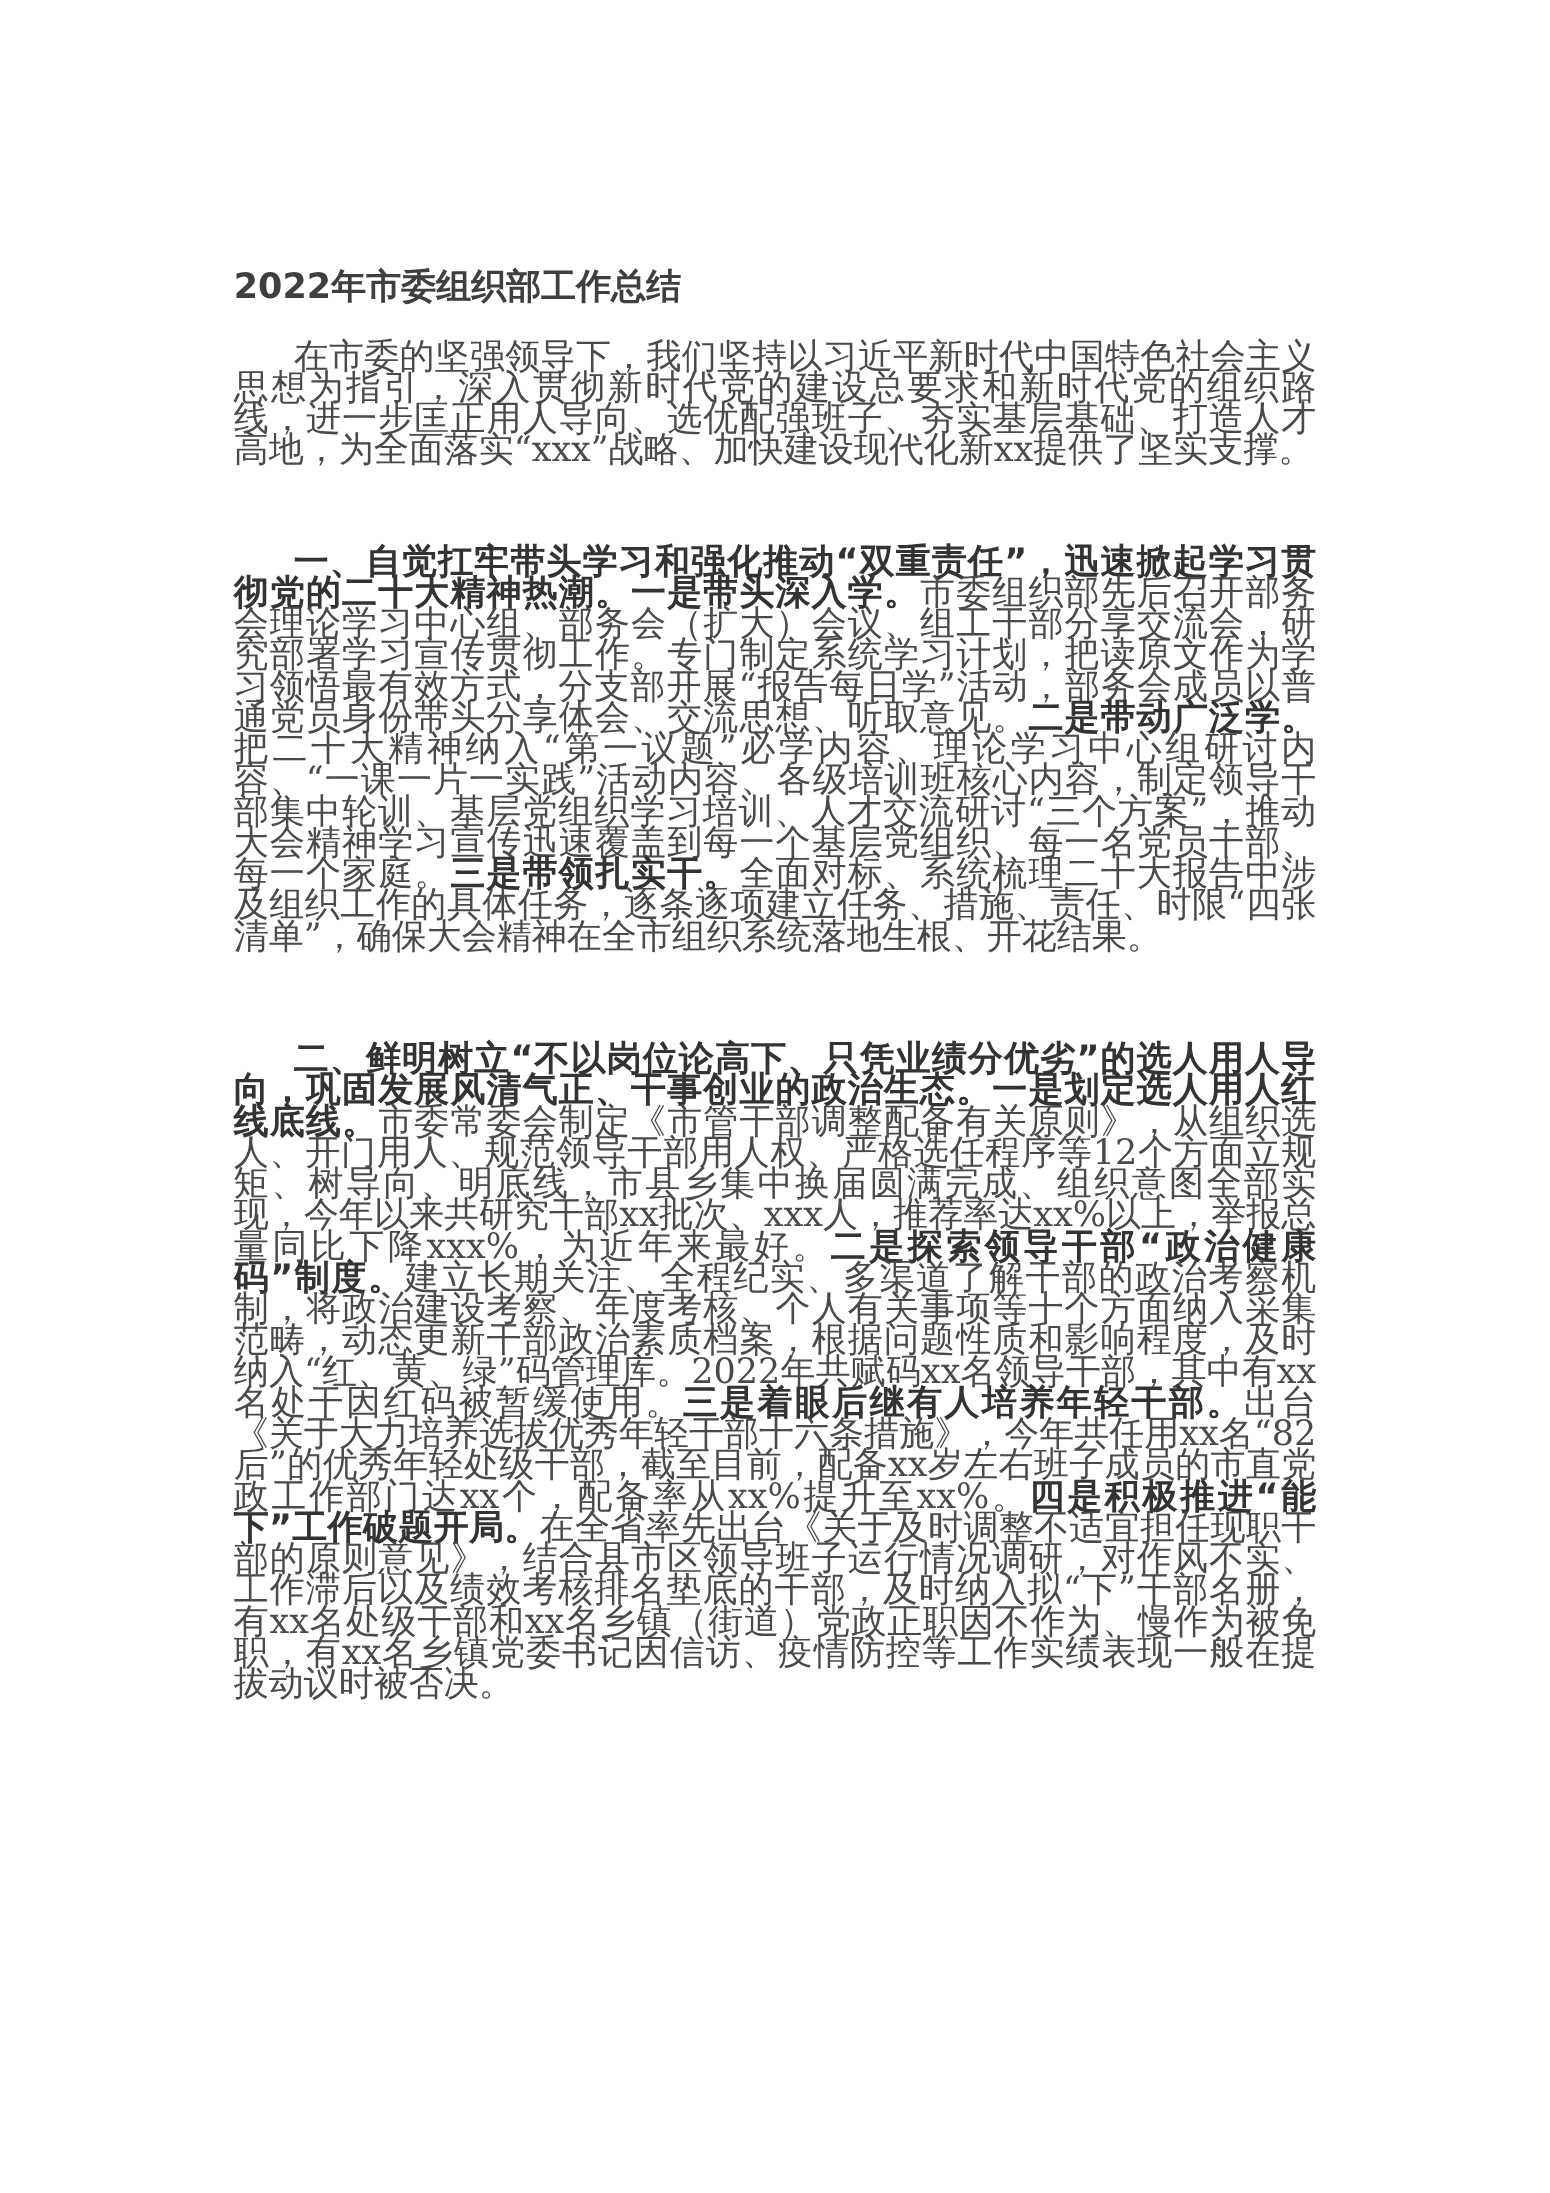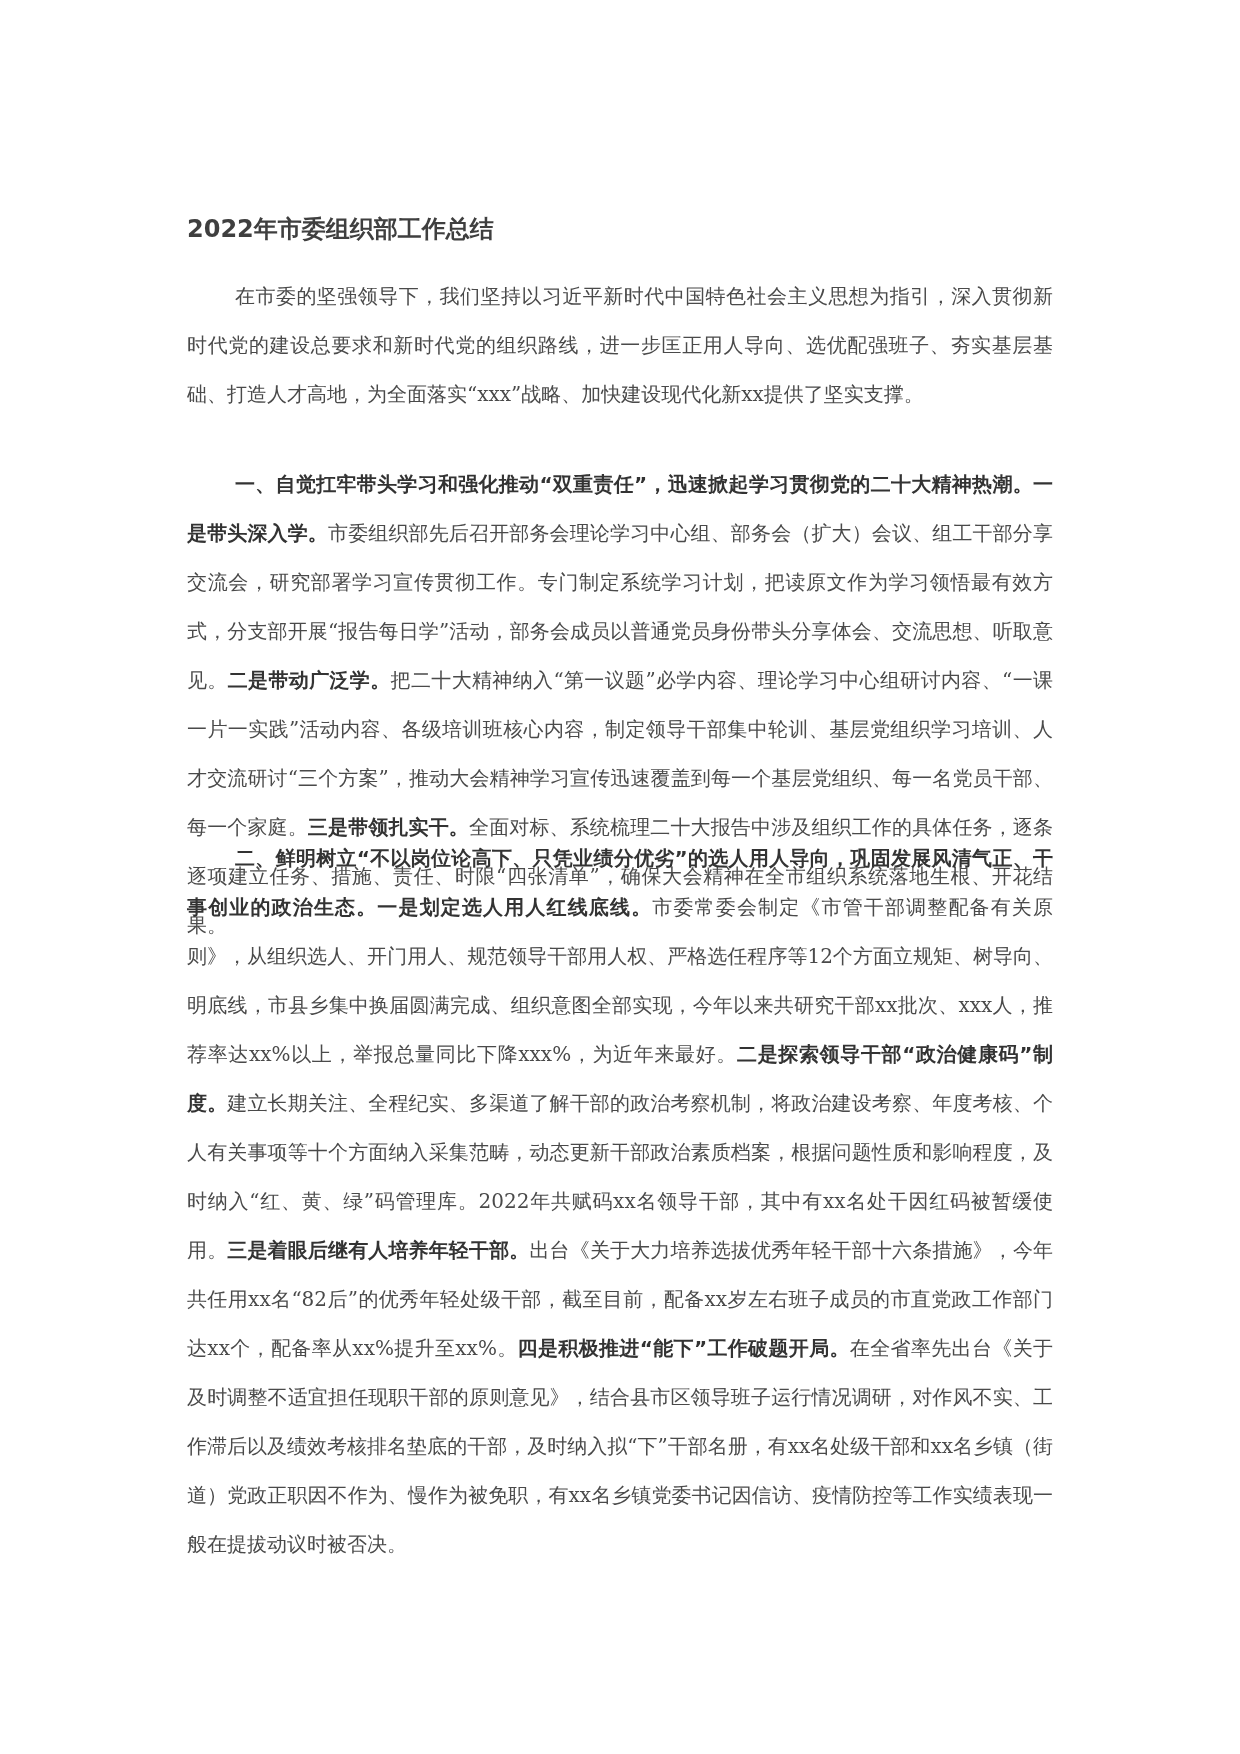--- a/index.html
+++ b/index.html
@@ -19,46 +19,46 @@
       top: 0;
       width: 866px;
     }
     .doc-title {
       position: absolute;
       top: 205px;
       left: 0;
       margin: 0;
       font-family: "DejaVu Sans", "Liberation Sans", sans-serif;
       font-weight: bold;
-      font-size: 24px;
+      font-size: 28px;
       line-height: 48px;
       color: #3f3f3f;
       letter-spacing: 0px;
       white-space: nowrap;
     }
     .body-text {
       position: absolute;
       left: 0;
       width: 866px;
       font-family: "DejaVu Serif", "Liberation Serif", serif;
-      font-size: 20px;
-      line-height: 49px;
+      font-size: 28px;
+      line-height: 25px;
       color: #4a4a4a;
       text-align: justify;
       text-indent: 48px;
       margin: 0;
       word-break: break-all;
     }
     .body-text b {
       font-family: "DejaVu Sans", "Liberation Sans", sans-serif;
       font-weight: bold;
       color: #333333;
     }
     #para-intro { top: 272px; }
-    #para-1 { top: 460px; }
+    #para-1 { top: 436px; }
     #para-2 { top: 834px; }
   </style>
 </head>
 <body>
 
 <div class="page">
   <h1 class="doc-title">2022年市委组织部工作总结</h1>
 
   <p class="body-text" id="para-intro">在市委的坚强领导下，我们坚持以习近平新时代中国特色社会主义思想为指引，深入贯彻新时代党的建设总要求和新时代党的组织路线，进一步匡正用人导向、选优配强班子、夯实基层基础、打造人才高地，为全面落实“xxx”战略、加快建设现代化新xx提供了坚实支撑。</p>
 

